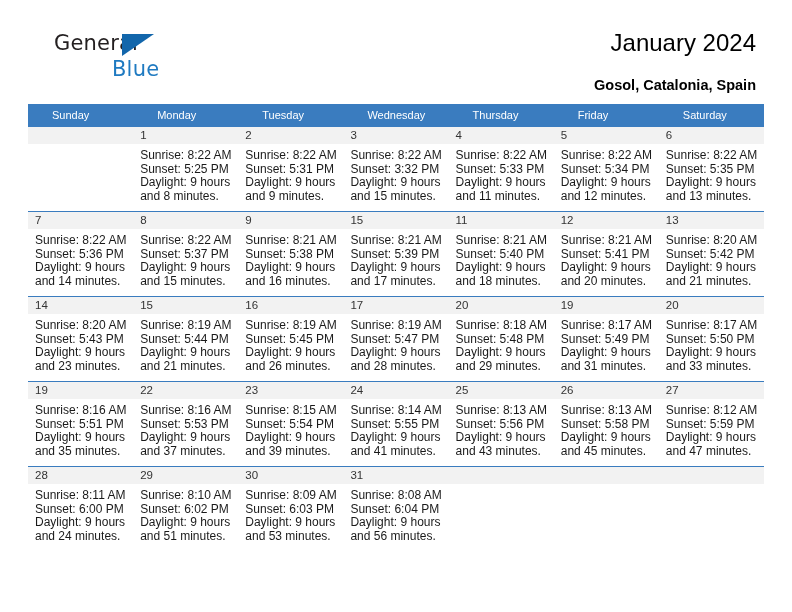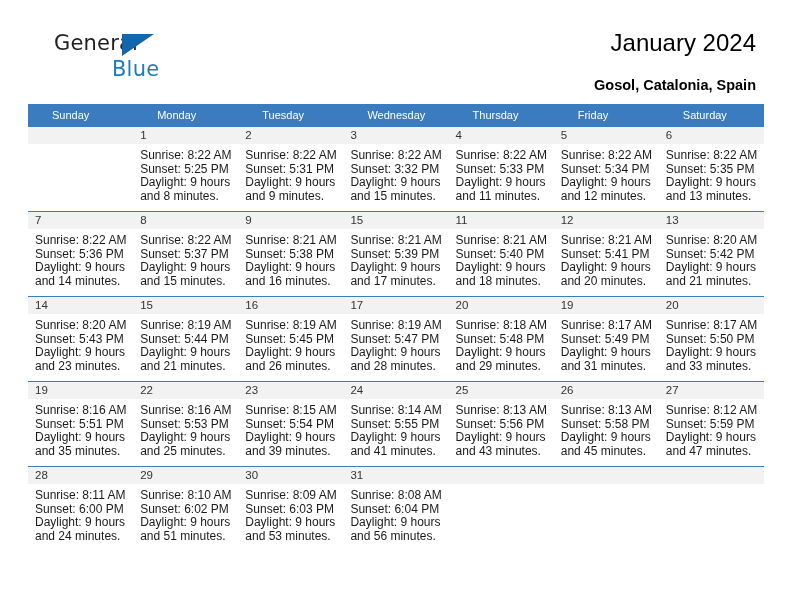--- a/index.html
+++ b/index.html
@@ -427,21 +427,21 @@
             </div>
           </div>
         </td>
         <td>
           <div class="cell">
             <div class="daynum-band">22</div>
             <div class="cell-lines">
               <div>Sunrise: 8:16 AM</div>
               <div>Sunset: 5:53 PM</div>
               <div>Daylight: 9 hours</div>
-              <div>and 25 minutes.</div>
+              <div>and 37 minutes.</div>
             </div>
           </div>
         </td>
         <td>
           <div class="cell">
             <div class="daynum-band">23</div>
             <div class="cell-lines">
               <div>Sunrise: 8:15 AM</div>
               <div>Sunset: 5:54 PM</div>
               <div>Daylight: 9 hours</div>

